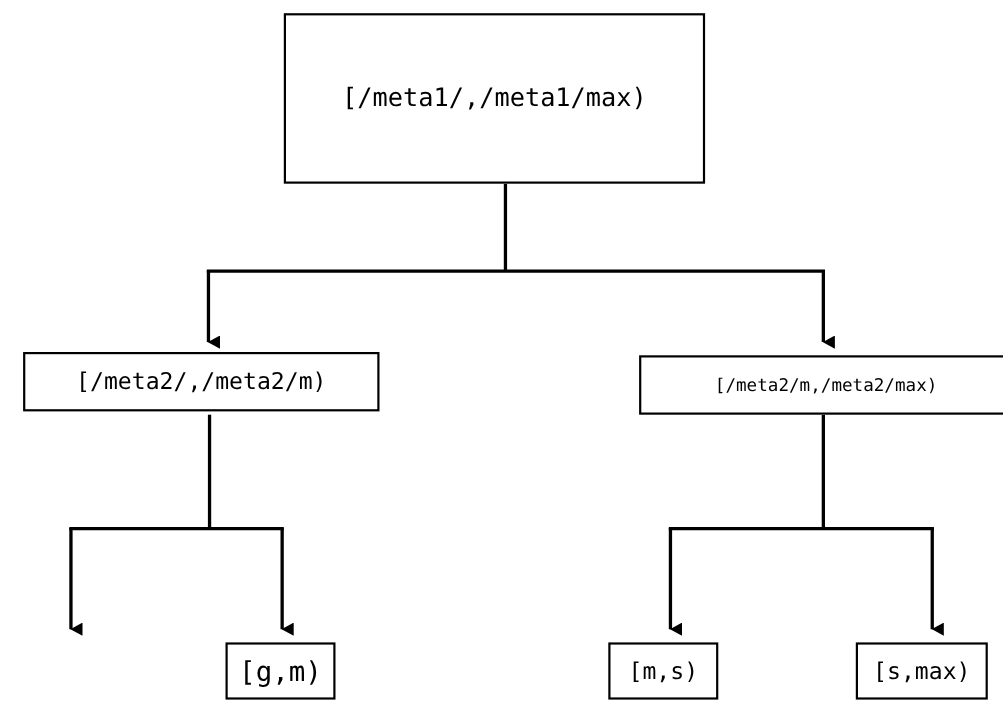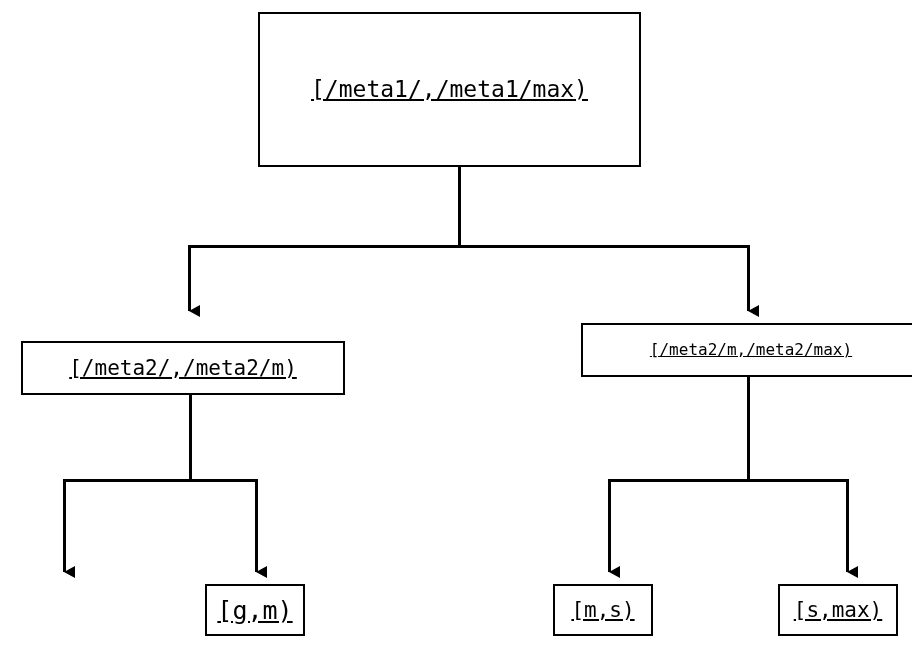--- a/index.html
+++ b/index.html
@@ -28,38 +28,37 @@
     position: absolute;
     box-sizing: border-box;
     border: 2px solid #000000;
     background: #ffffff;
     display: flex;
     align-items: center;
     justify-content: center;
     color: #000000;
     white-space: pre;
     letter-spacing: 0px;
-    text-decoration: underline;
   }
   .node-label {
     display: block;
     line-height: 1;
   }
   
   #node-root {
     left: 258px;
     top: 12px;
     width: 383px;
     height: 155px;
     font-size: 23px;
   }
   
   #node-mid-left {
     left: 21px;
-    top: 341px;
+    top: 320px;
     width: 324px;
     height: 54px;
     font-size: 21px;
     align-items: center;
   }
   #node-mid-right {
     left: 581px;
     top: 323px;
     width: 340px;
     height: 54px;

